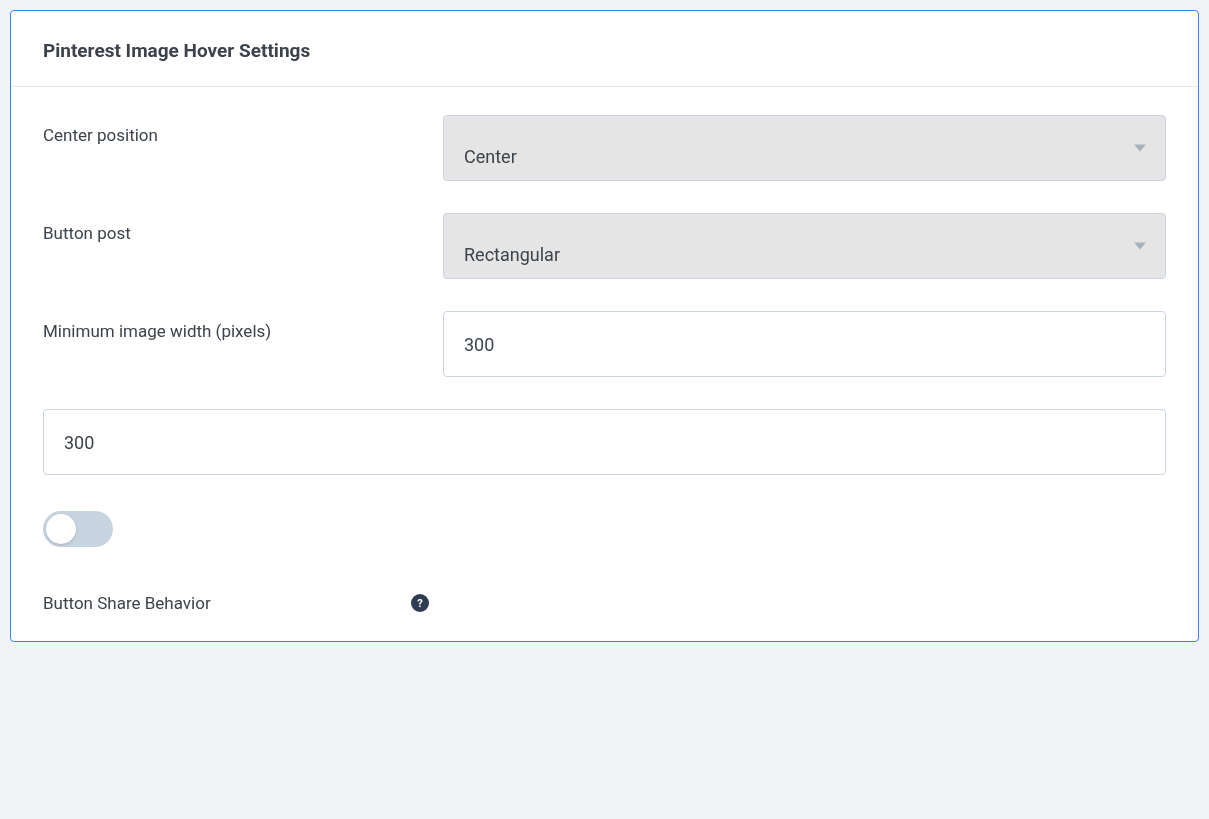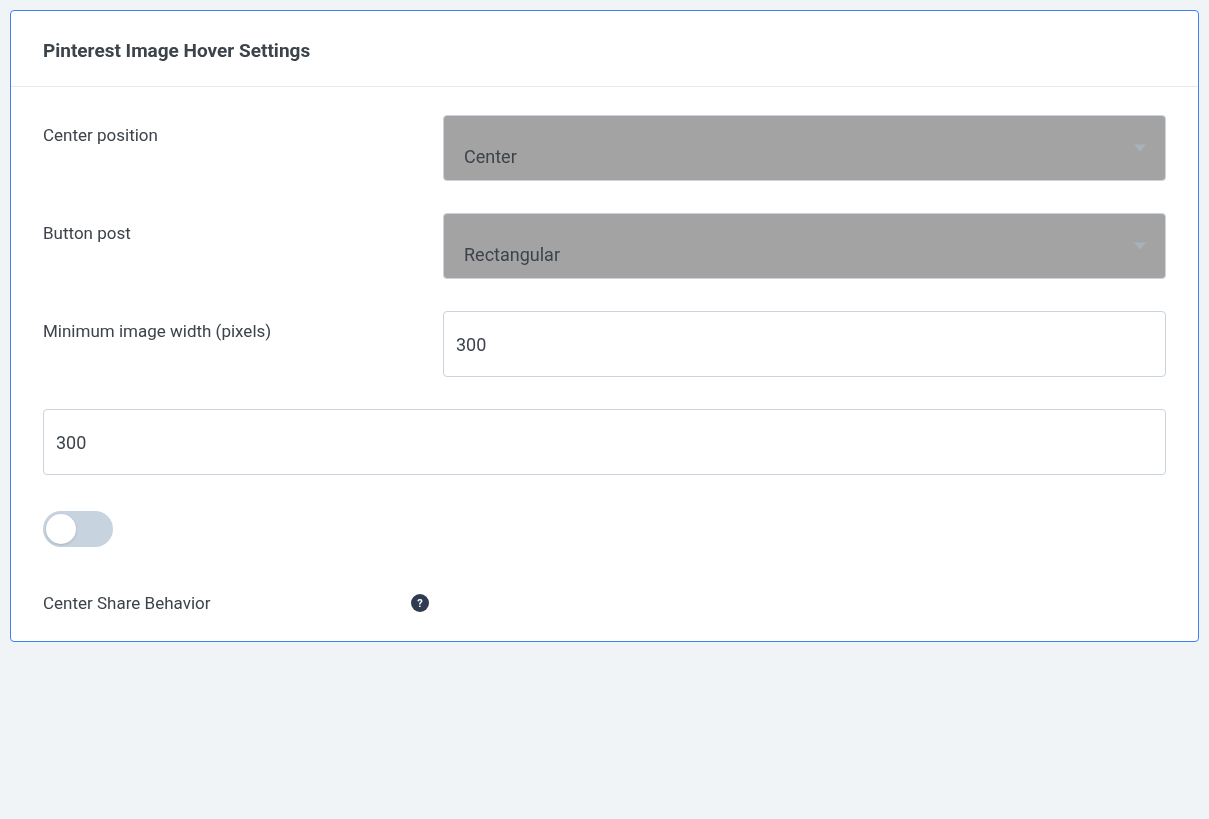--- a/index.html
+++ b/index.html
@@ -58,21 +58,21 @@
     .select-wrapper {
       position: relative;
       width: 100%;
     }
     .select-control {
       width: 100%;
       height: 66px;
       padding: 16px 44px 0 20px;
       font-size: 18px;
       color: #3c434a;
-      background: #a3a3a3;
+      background: #e5e5e5;
       border: 1px solid #c9d4de;
       border-radius: 4px;
       appearance: none;
       -webkit-appearance: none;
       cursor: pointer;
       font-family: inherit;
     }
     .select-wrapper .caret {
       position: absolute;
       right: 20px;
@@ -81,21 +81,21 @@
       pointer-events: none;
       width: 0;
       height: 0;
       border-left: 6px solid transparent;
       border-right: 6px solid transparent;
       border-top: 7px solid #a7b2bd;
     }
     .text-input {
       width: 100%;
       height: 66px;
-      padding: 0 12px;
+      padding: 0 20px;
       font-size: 18px;
       color: #3c434a;
       background: #ffffff;
       border: 1px solid #c9d4de;
       border-radius: 4px;
       font-family: inherit;
     }
     .toggle {
       position: relative;
       display: inline-block;
@@ -198,19 +198,19 @@
         <div class="toggle">
           <div class="toggle-track"></div>
           <div class="toggle-knob"></div>
         </div>
       </div>
     </div>
 
 
     <div class="form-row">
       <div class="form-label-col">
-        <span class="form-label">Center Share Behavior</span>
+        <span class="form-label">Button Share Behavior</span>
         <span class="help-badge">?</span>
       </div>
     </div>
 
   </div>
 </div>
 
 </body></html>

